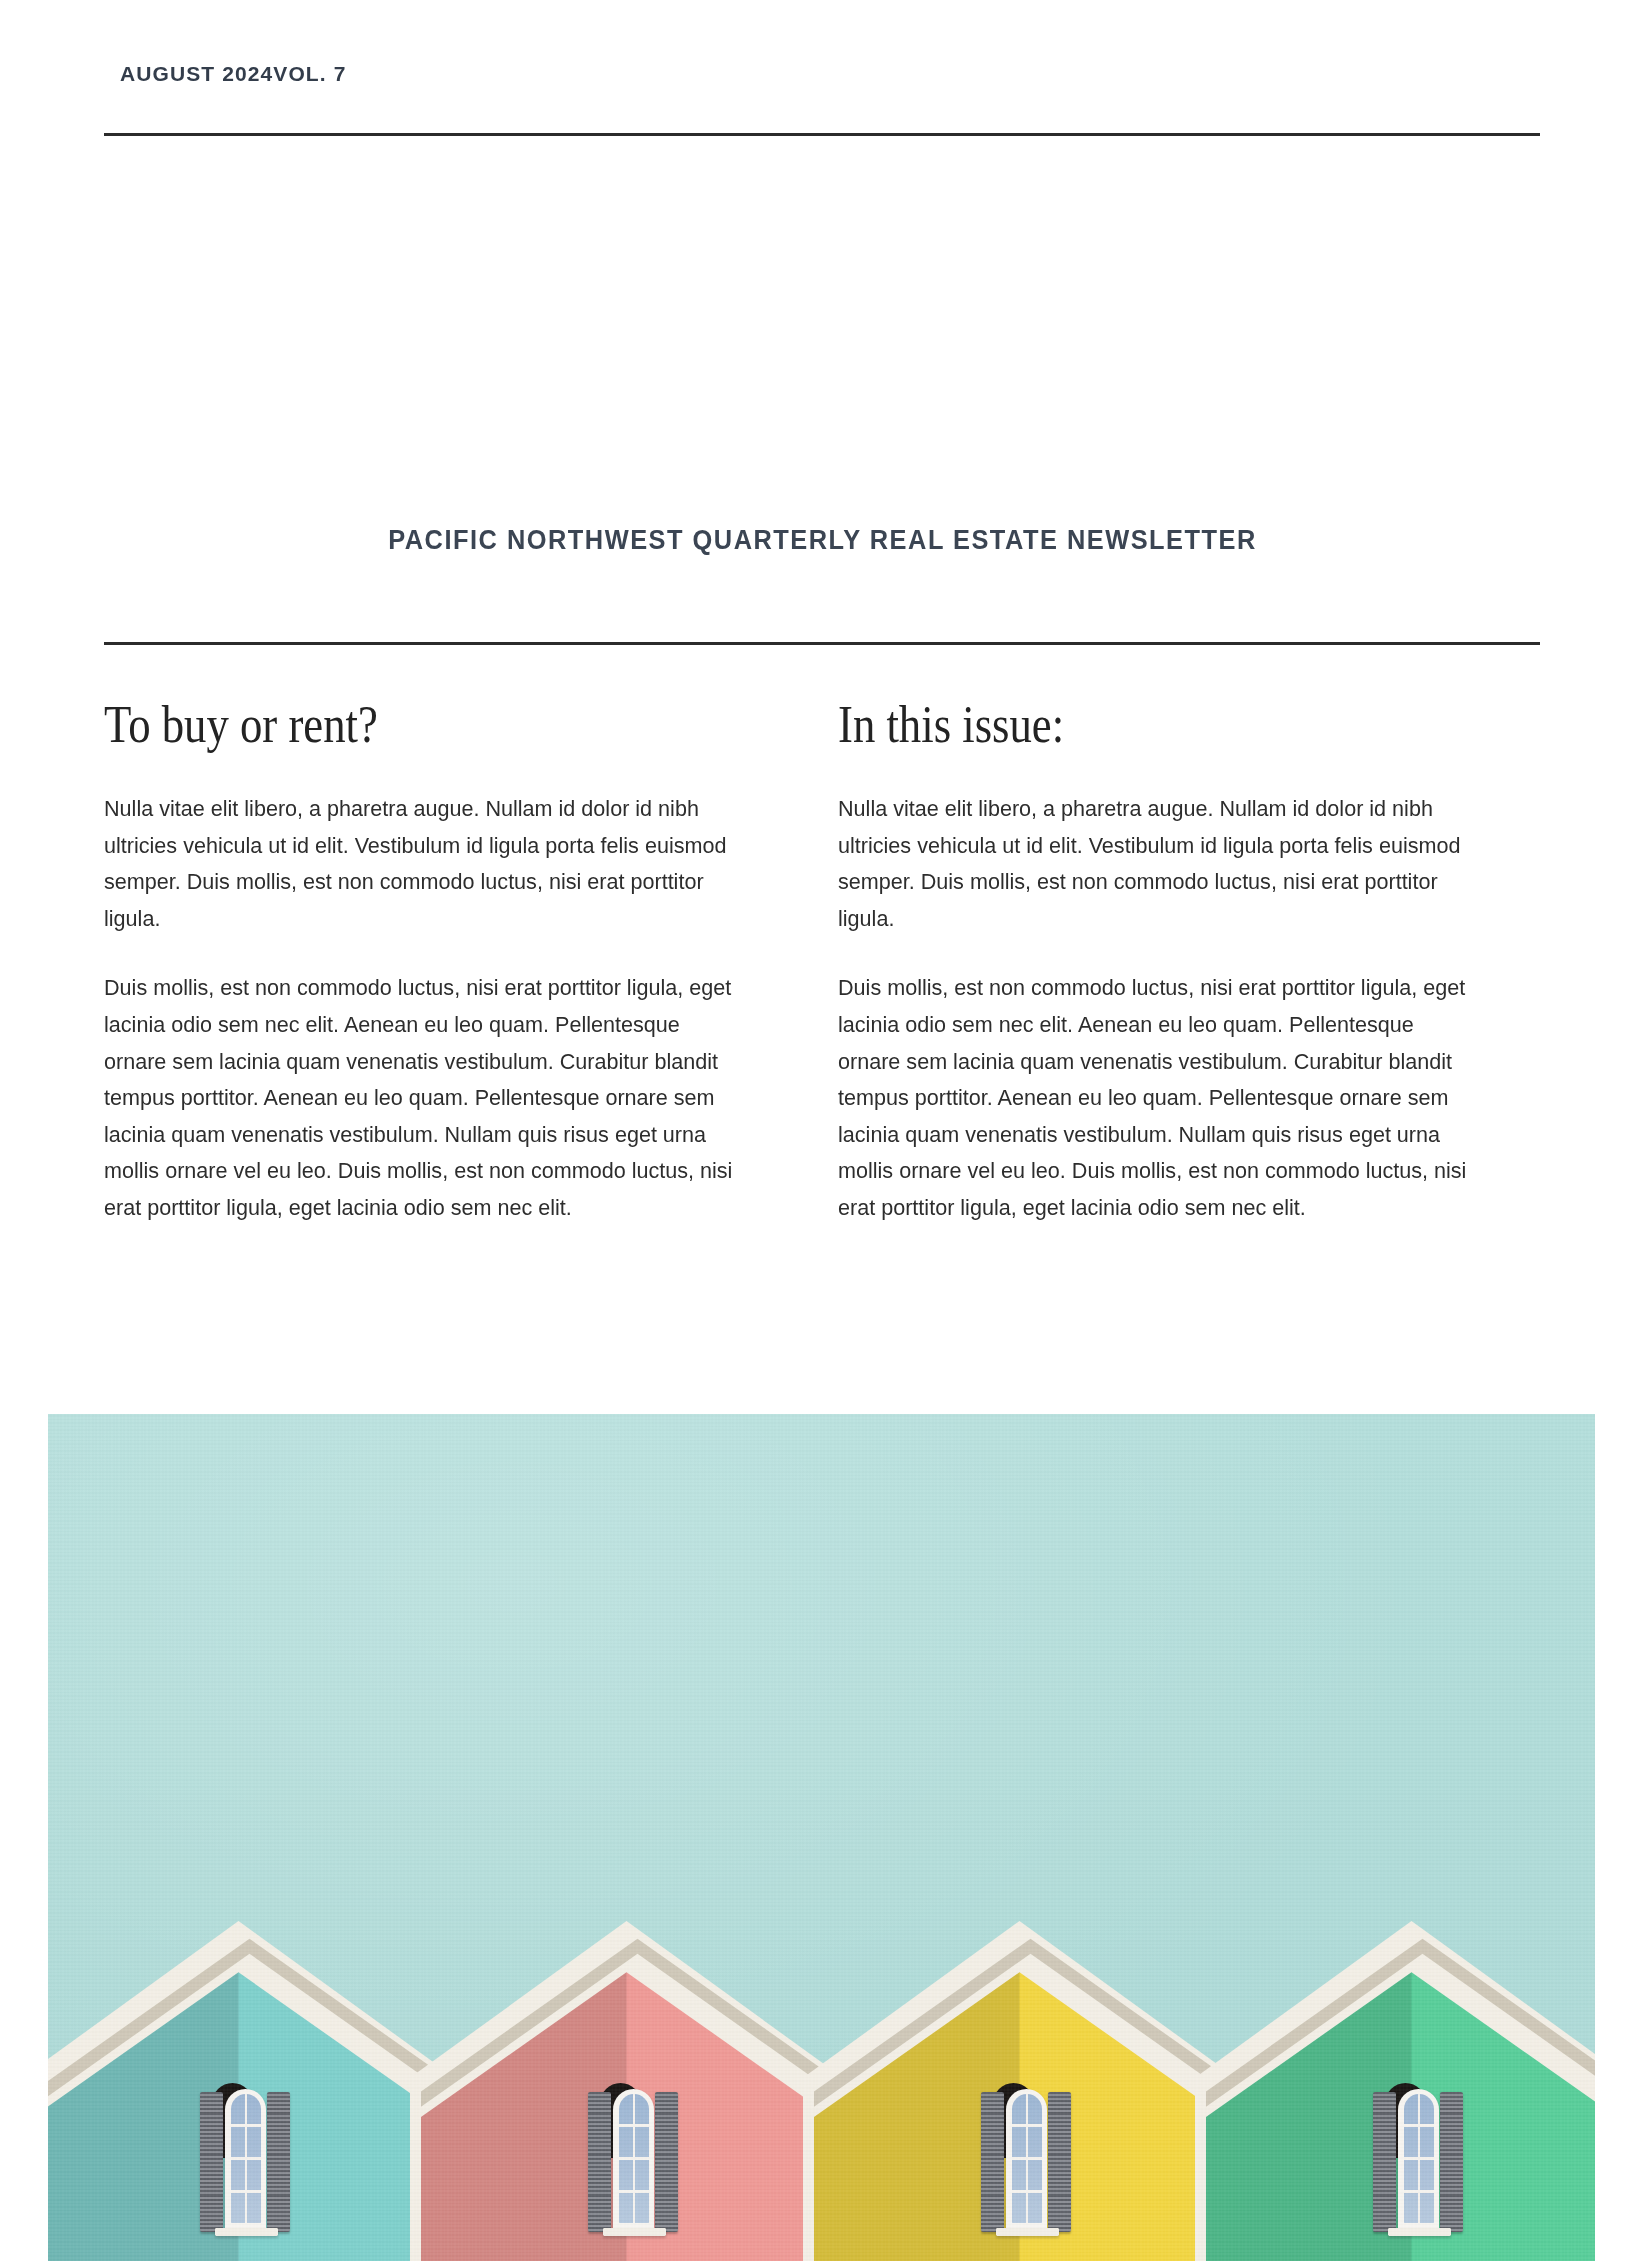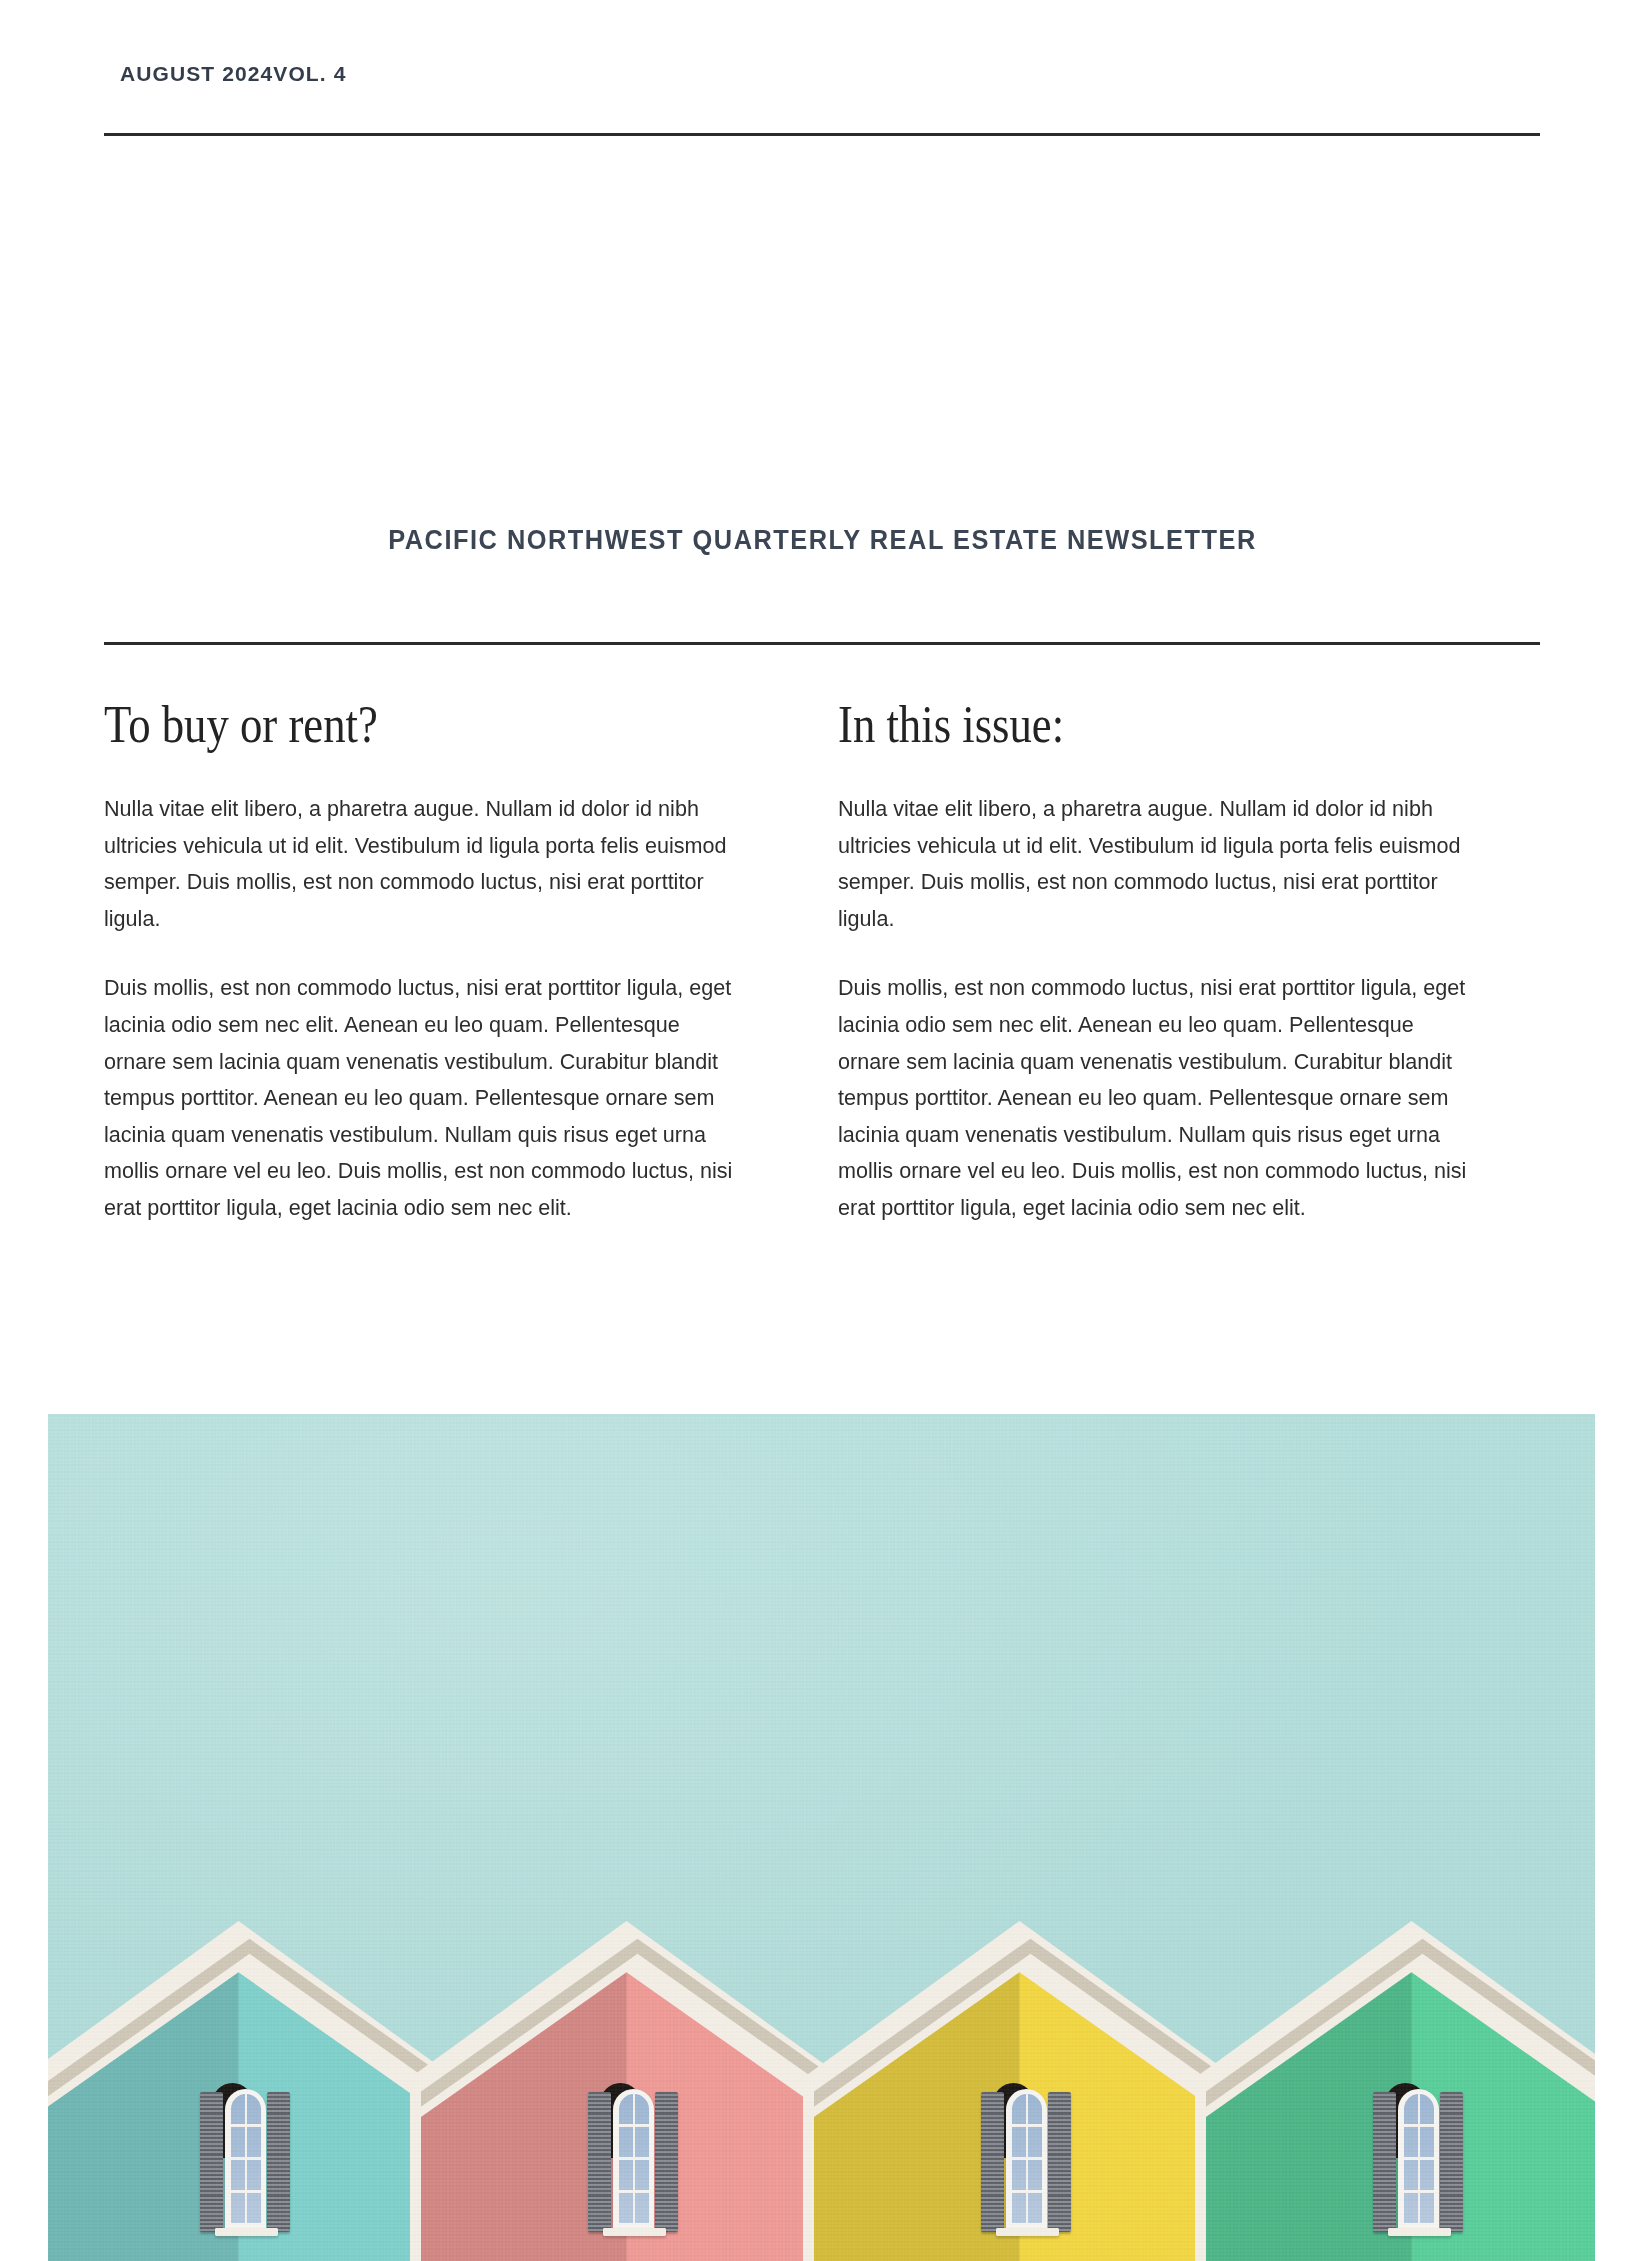--- a/index.html
+++ b/index.html
@@ -270,21 +270,21 @@
     box-shadow: 0 2.1px 2.7px rgba(0,0,0,0.2);
   }
 </style>
 </head>
 <body>
 
 <div class="page">
 
   <div class="meta-bar">
     <div class="meta-text">AUGUST 2024</div>
-    <div class="meta-text">VOL. 4</div>
+    <div class="meta-text">VOL. 7</div>
   </div>
 
   <div class="rule rule-top"></div>
 
   <div class="subtitle">PACIFIC NORTHWEST QUARTERLY REAL ESTATE NEWSLETTER</div>
 
   <div class="rule rule-bottom"></div>
 
   <div class="columns">
 

